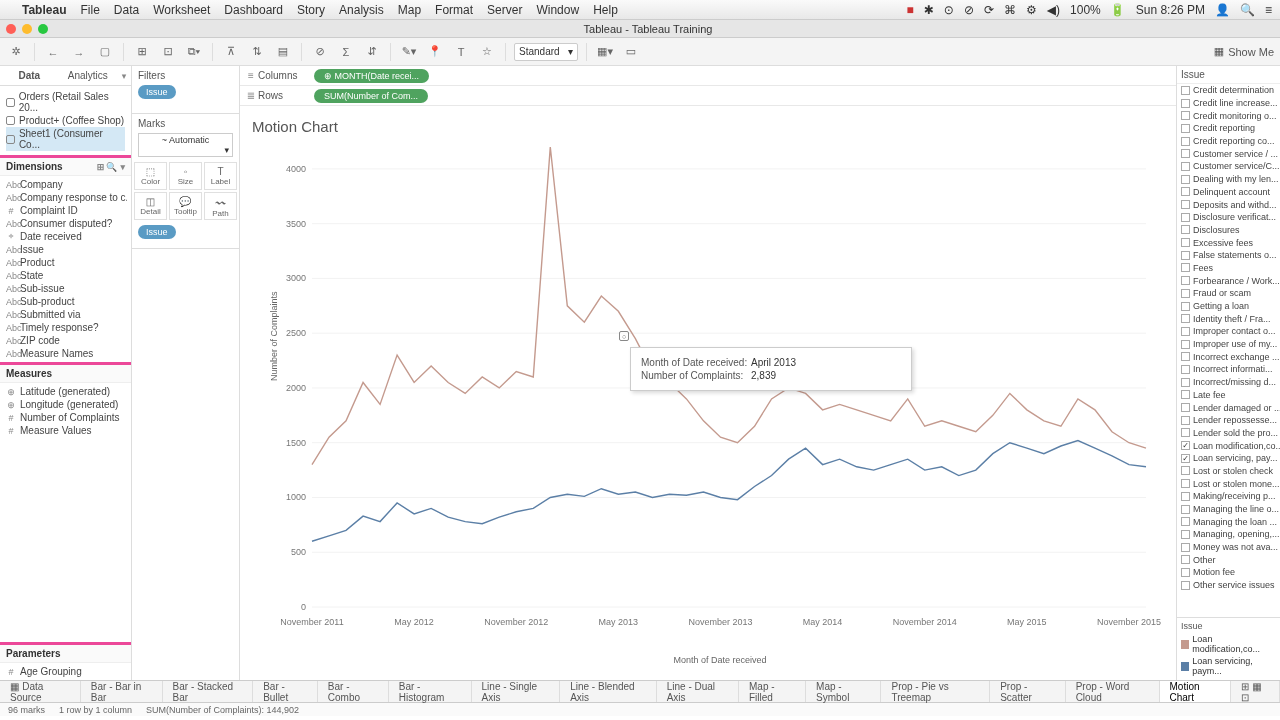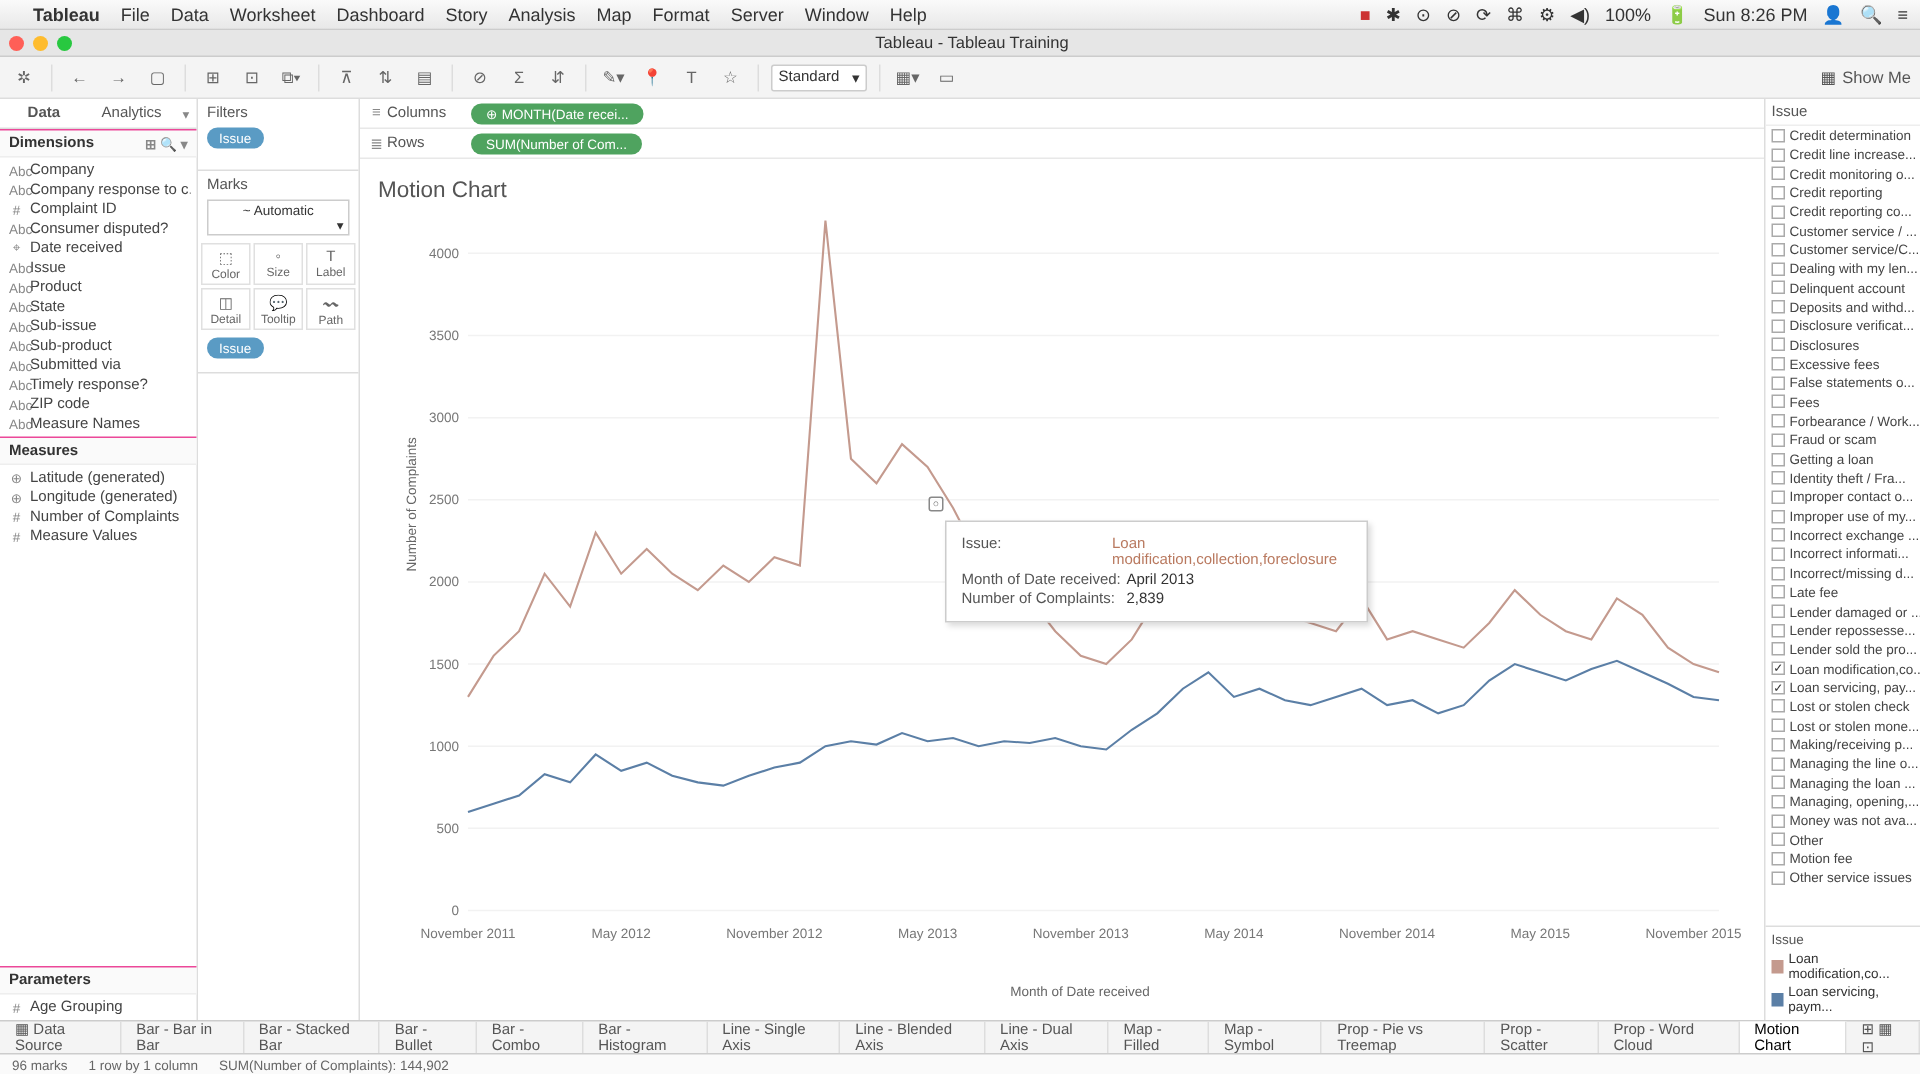--- a/index.html
+++ b/index.html
@@ -18,21 +18,21 @@
 .showme { margin-left:auto; display:flex; align-items:center; gap:4px; color:#555; font-size:11px;}
 .main { display:flex; height:614px; }
 .leftpane { width:132px; border-right:1px solid #ddd; display:flex; flex-direction:column; }
 .tabrow { display:flex; height:20px; border-bottom:1px solid #ddd;}
 .tab { flex:1; font-size:10px; display:flex; align-items:center; justify-content:center; color:#555;}
 .tab.active { font-weight:bold; }
 .datasources { padding:4px 6px; font-size:10px; }
 .dsitem { display:flex; align-items:center; gap:4px; padding:1px 0; color:#444;}
 .dsitem.sel { background:#d4e8f5; }
 .cyl { width:9px; height:9px; border:1px solid #888; border-radius:2px;}
-.sechead { padding:3px 6px; font-size:10px; font-weight:bold; color:#333; border-top:1px solid #ec4899; border-bottom:1px solid #eee; background:#fafafa; display:flex; align-items:flex-end;}
+.sechead { padding:3px 6px; font-size:10px; font-weight:bold; color:#333; border-top:3px solid #ec4899; border-bottom:1px solid #eee; background:#fafafa; display:flex; align-items:flex-end;}
 .fieldlist { padding:2px 4px; overflow:hidden;}
 .field { display:flex; align-items:center; gap:4px; font-size:10px; padding:1px 2px; color:#444; white-space:nowrap; overflow:hidden;}
 .ficon { width:10px; color:#888; font-size:9px; text-align:center;}
 .midpane { width:108px; border-right:1px solid #ddd; display:flex; flex-direction:column;}
 .shelfbox { border-bottom:1px solid #ddd; padding:4px 6px;}
 .shelftitle { font-size:10px; color:#555; margin-bottom:4px;}
 .pill { background:#5a9bc4; color:#fff; font-size:9px; border-radius:8px; padding:2px 8px; display:inline-block;}
 .marksgrid { display:grid; grid-template-columns:repeat(3,1fr); gap:2px; padding:2px;}
 .markcell { height:28px; border:1px solid #e0e0e0; display:flex; flex-direction:column; align-items:center; justify-content:center; font-size:8px; color:#666;}
 .markcell .mi { font-size:10px; }
@@ -144,20 +144,34 @@
 </div>
 
 <div class="main">
 
   <div class="leftpane">
     <div class="tabrow">
       <div class="tab active">Data</div>
       <div class="tab">Analytics</div>
       <div style="width:14px;display:flex;align-items:center;justify-content:center;color:#888;font-size:9px">▾</div>
     </div>
+    <div class="datasources" id="dslist">
+        <div class="dsitem">
+          <span class="cyl"></span>
+          <span>Orders (Retail Sales 20...</span>
+        </div>
+        <div class="dsitem">
+          <span class="cyl"></span>
+          <span>Product+ (Coffee Shop)</span>
+        </div>
+        <div class="dsitem sel">
+          <span class="cyl"></span>
+          <span>Sheet1 (Consumer Co...</span>
+        </div>
+      </div>
     <div class="sechead">
       <span>Dimensions</span>
       <span style="margin-left:auto;font-size:9px;color:#888">⊞ 🔍 ▾</span>
     </div>
     <div class="fieldlist" id="dimlist">
         <div class="field">
           <span class="ficon">Abc</span>
           <span>Company</span>
         </div>
         <div class="field">
@@ -330,24 +344,20 @@
             <text x="648.7346938775511" y="484" font-size="9" fill="#777" text-anchor="middle">November 2014</text>
             <text x="750.8571428571428" y="484" font-size="9" fill="#777" text-anchor="middle">May 2015</text>
             <text x="852.9795918367347" y="484" font-size="9" fill="#777" text-anchor="middle">November 2015</text>
             <path d="M36,323.6190476190476L53.0204081632653,296.23809523809524L70.0408163265306,279.8095238095238L87.06122448979592,241.47619047619045L104.08163265306122,263.3809523809524L121.10204081632654,214.09523809523807L138.12244897959184,241.47619047619045L155.14285714285714,225.04761904761904L172.16326530612244,241.47619047619045L189.18367346938777,252.42857142857142L206.20408163265307,236L223.22448979591837,246.95238095238096L240.24489795918367,230.52380952380955L257.26530612244903,236L274.2857142857143,6L291.30612244897964,164.8095238095238L308.3265306122449,181.23809523809524L325.3469387755102,155.06190476190474L342.36734693877554,170.28571428571428L359.3877551020408,197.66666666666666L376.40816326530614,230.52380952380955L393.4285714285714,241.47619047619045L410.44897959183675,257.9047619047619L427.46938775510205,279.8095238095238L444.48979591836735,296.23809523809524L461.51020408163265,301.71428571428567L478.530612244898,285.28571428571433L495.5510204081632,257.9047619047619L512.5714285714286,246.95238095238096L529.5918367346939,252.42857142857142L546.6122448979593,268.85714285714283L563.6326530612246,263.3809523809524L580.6530612244898,268.85714285714283L597.6734693877551,274.3333333333333L614.6938775510204,279.8095238095238L631.7142857142858,257.9047619047619L648.7346938775511,285.28571428571433L665.7551020408163,279.8095238095238L682.7755102040816,285.28571428571433L699.795918367347,290.76190476190476L716.8163265306123,274.3333333333333L733.8367346938776,252.42857142857142L750.8571428571428,268.85714285714283L767.8775510204082,279.8095238095238L784.8979591836735,285.28571428571433L801.9183673469388,257.9047619047619L818.9387755102041,268.85714285714283L835.9591836734694,290.76190476190476L852.9795918367347,301.71428571428567L870,307.1904761904762" fill="none" stroke="#c49a8e" stroke-width="1.4"></path>
             <path d="M36,400.28571428571433L53.0204081632653,394.8095238095238L70.0408163265306,389.33333333333337L87.06122448979592,375.09523809523813L104.08163265306122,380.57142857142856L121.10204081632654,361.95238095238096L138.12244897959184,372.9047619047619L155.14285714285714,367.42857142857144L172.16326530612244,376.1904761904762L189.18367346938777,380.57142857142856L206.20408163265307,382.76190476190476L223.22448979591837,376.1904761904762L240.24489795918367,370.7142857142857L257.26530612244903,367.42857142857144L274.2857142857143,356.4761904761905L291.30612244897964,353.1904761904762L308.3265306122449,355.38095238095235L325.3469387755102,347.7142857142857L342.36734693877554,353.1904761904762L359.3877551020408,351L376.40816326530614,356.4761904761905L393.4285714285714,353.1904761904762L410.44897959183675,354.2857142857143L427.46938775510205,351L444.48979591836735,356.4761904761905L461.51020408163265,358.66666666666663L478.530612244898,345.5238095238095L495.5510204081632,334.57142857142856L512.5714285714286,318.14285714285717L529.5918367346939,307.1904761904762L546.6122448979593,323.6190476190476L563.6326530612246,318.14285714285717L580.6530612244898,325.8095238095238L597.6734693877551,329.0952380952381L614.6938775510204,323.6190476190476L631.7142857142858,318.14285714285717L648.7346938775511,329.0952380952381L665.7551020408163,325.8095238095238L682.7755102040816,334.57142857142856L699.795918367347,329.0952380952381L716.8163265306123,312.6666666666667L733.8367346938776,301.71428571428567L750.8571428571428,307.1904761904762L767.8775510204082,312.6666666666667L784.8979591836735,305L801.9183673469388,299.5238095238095L818.9387755102041,307.1904761904762L835.9591836734694,314.8571428571429L852.9795918367347,323.6190476190476L870,325.8095238095238" fill="none" stroke="#5b7fa6" stroke-width="1.4"></path>
           </svg>
         <div style="text-align:center;font-size:9px;color:#666;margin-top:2px">Month of Date received</div>
         <div class="cursor-o">○</div>
         <div class="tooltip">
           <div class="row">
-              <span class="k">Issue:</span>
-              <span class="v" style="color:#b9795f">Loan modification,collection,foreclosure</span>
-            </div>
-          <div class="row">
               <span class="k">Month of Date received:</span>
               <span class="v">April 2013</span>
             </div>
           <div class="row">
               <span class="k">Number of Complaints:</span>
               <span class="v">2,839</span>
             </div>
         </div>
       </div>
     </div>

